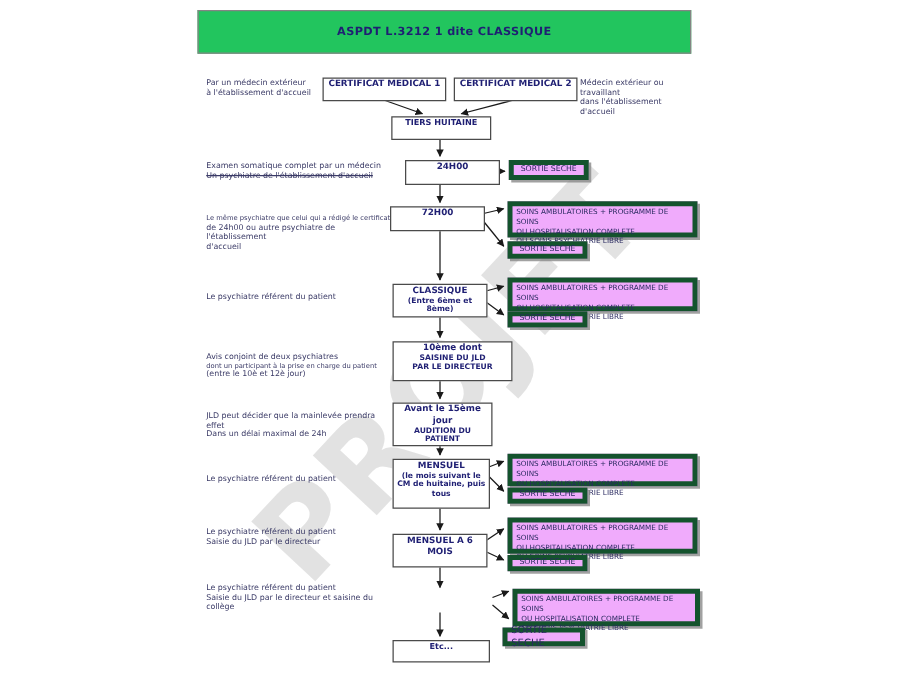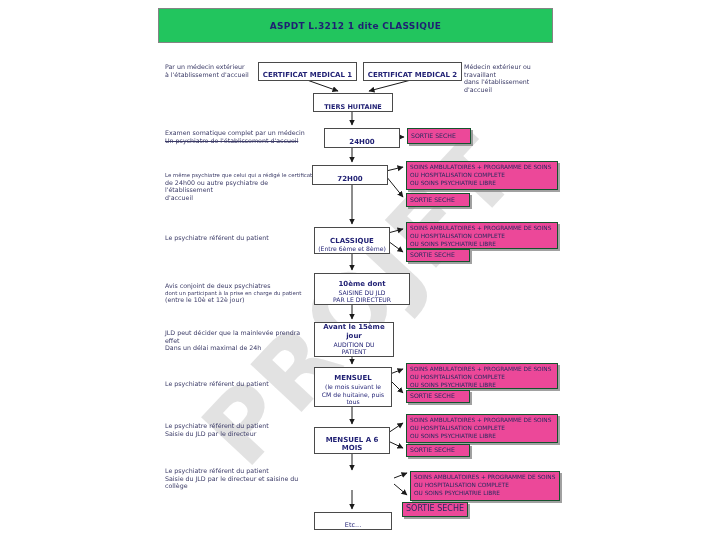--- a/index.html
+++ b/index.html
@@ -20,29 +20,29 @@
     display:flex;align-items:center;justify-content:center;
   }
   .titlebar span{font-size:9px;font-weight:bold;color:#1f1f73;letter-spacing:.3px;}
   .note{
     position:absolute;z-index:2;font-size:6.3px;line-height:1.22;color:#3a3a66;
   }
   .note .strike{text-decoration:line-through;}
   .note .tiny{font-size:5.4px;}
   .box{
     position:absolute;z-index:2;background:#ffffff;border:1px solid #4a4a4a;
-    display:flex;flex-direction:column;align-items:center;justify-content:flex-end;
+    display:flex;flex-direction:column;align-items:center;justify-content:flex-start;
     text-align:center;font-size:7px;line-height:1.25;
   }
   .box .b{font-weight:bold;}
-  .box .s{font-size:6.1px;font-weight:normal;}
+  .box .s{font-size:6.1px;font-weight:bold;}
   .rbox{
-    position:absolute;z-index:2;background:#ec4899;border:1px solid #14532d;
+    position:absolute;z-index:2;background:#f0abfc;border:4px solid #14532d;
     font-size:5.8px;line-height:1.35;padding:2px 3px;box-sizing:border-box;
-    box-shadow:2px 2px 0 rgba(130,130,130,.75);color:#2a2a60;
+    box-shadow:2px 2px 0 rgba(130,130,130,.75);color:#2a2a60;justify-content:center;
   }
   .sortie{font-size:6.2px;display:flex;align-items:center;}
   .sortie-big{font-size:8px;display:flex;align-items:center;}
 </style>
 </head>
 <body>
 
 <div class="page">
 
   <div class="watermark">PROJET</div>

